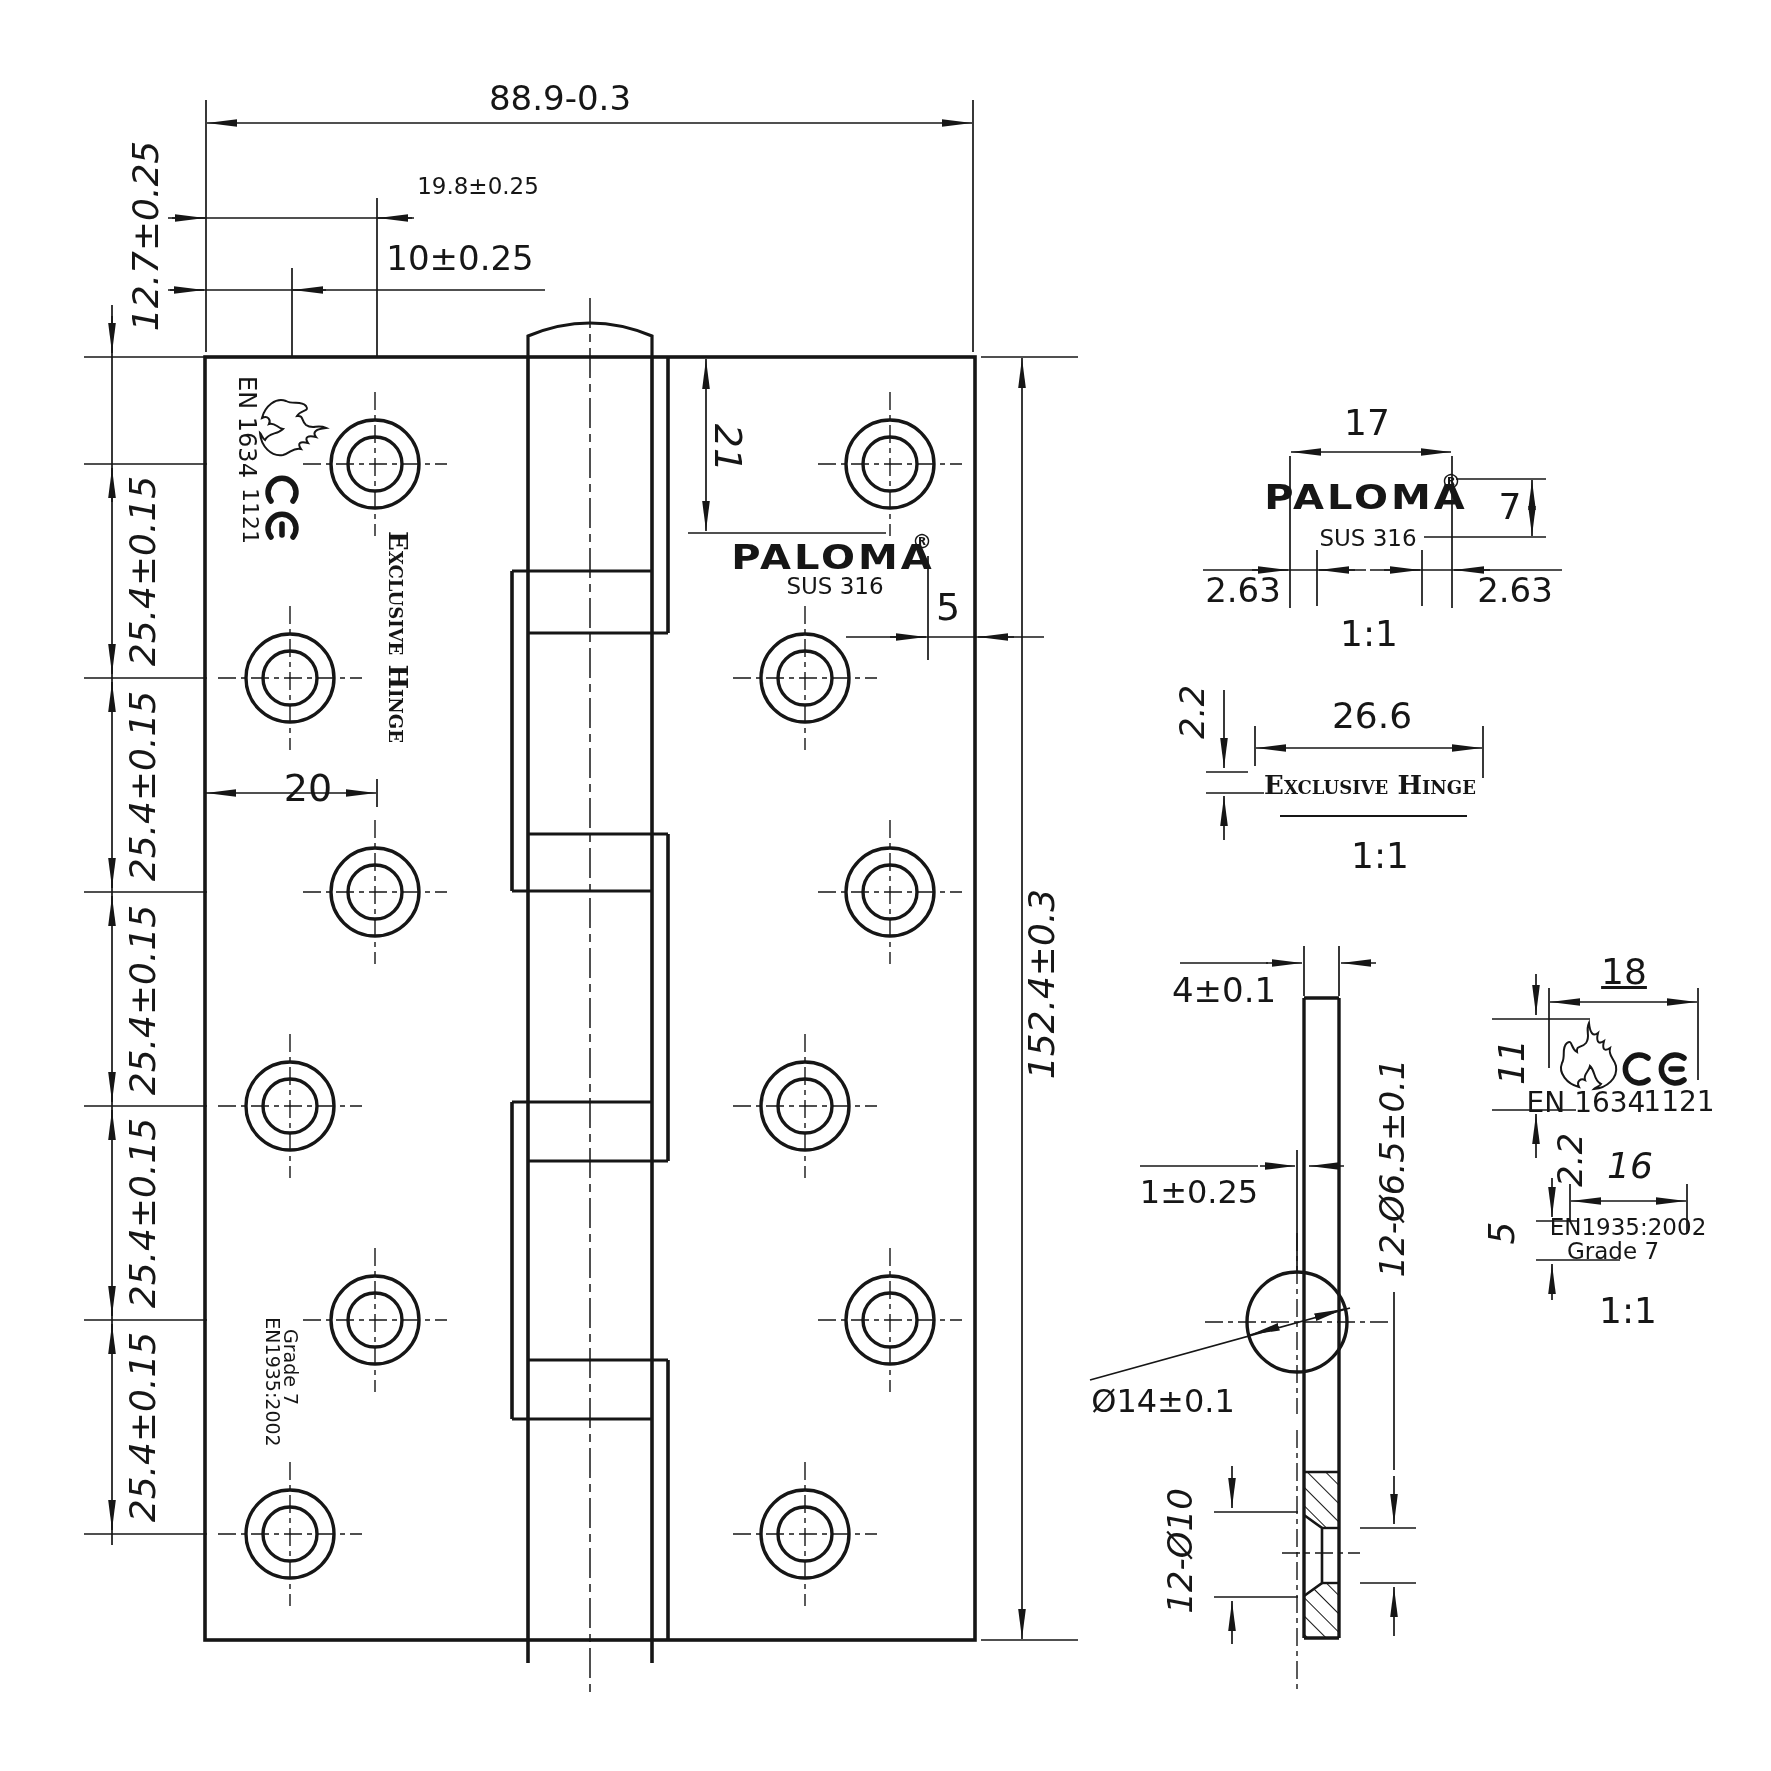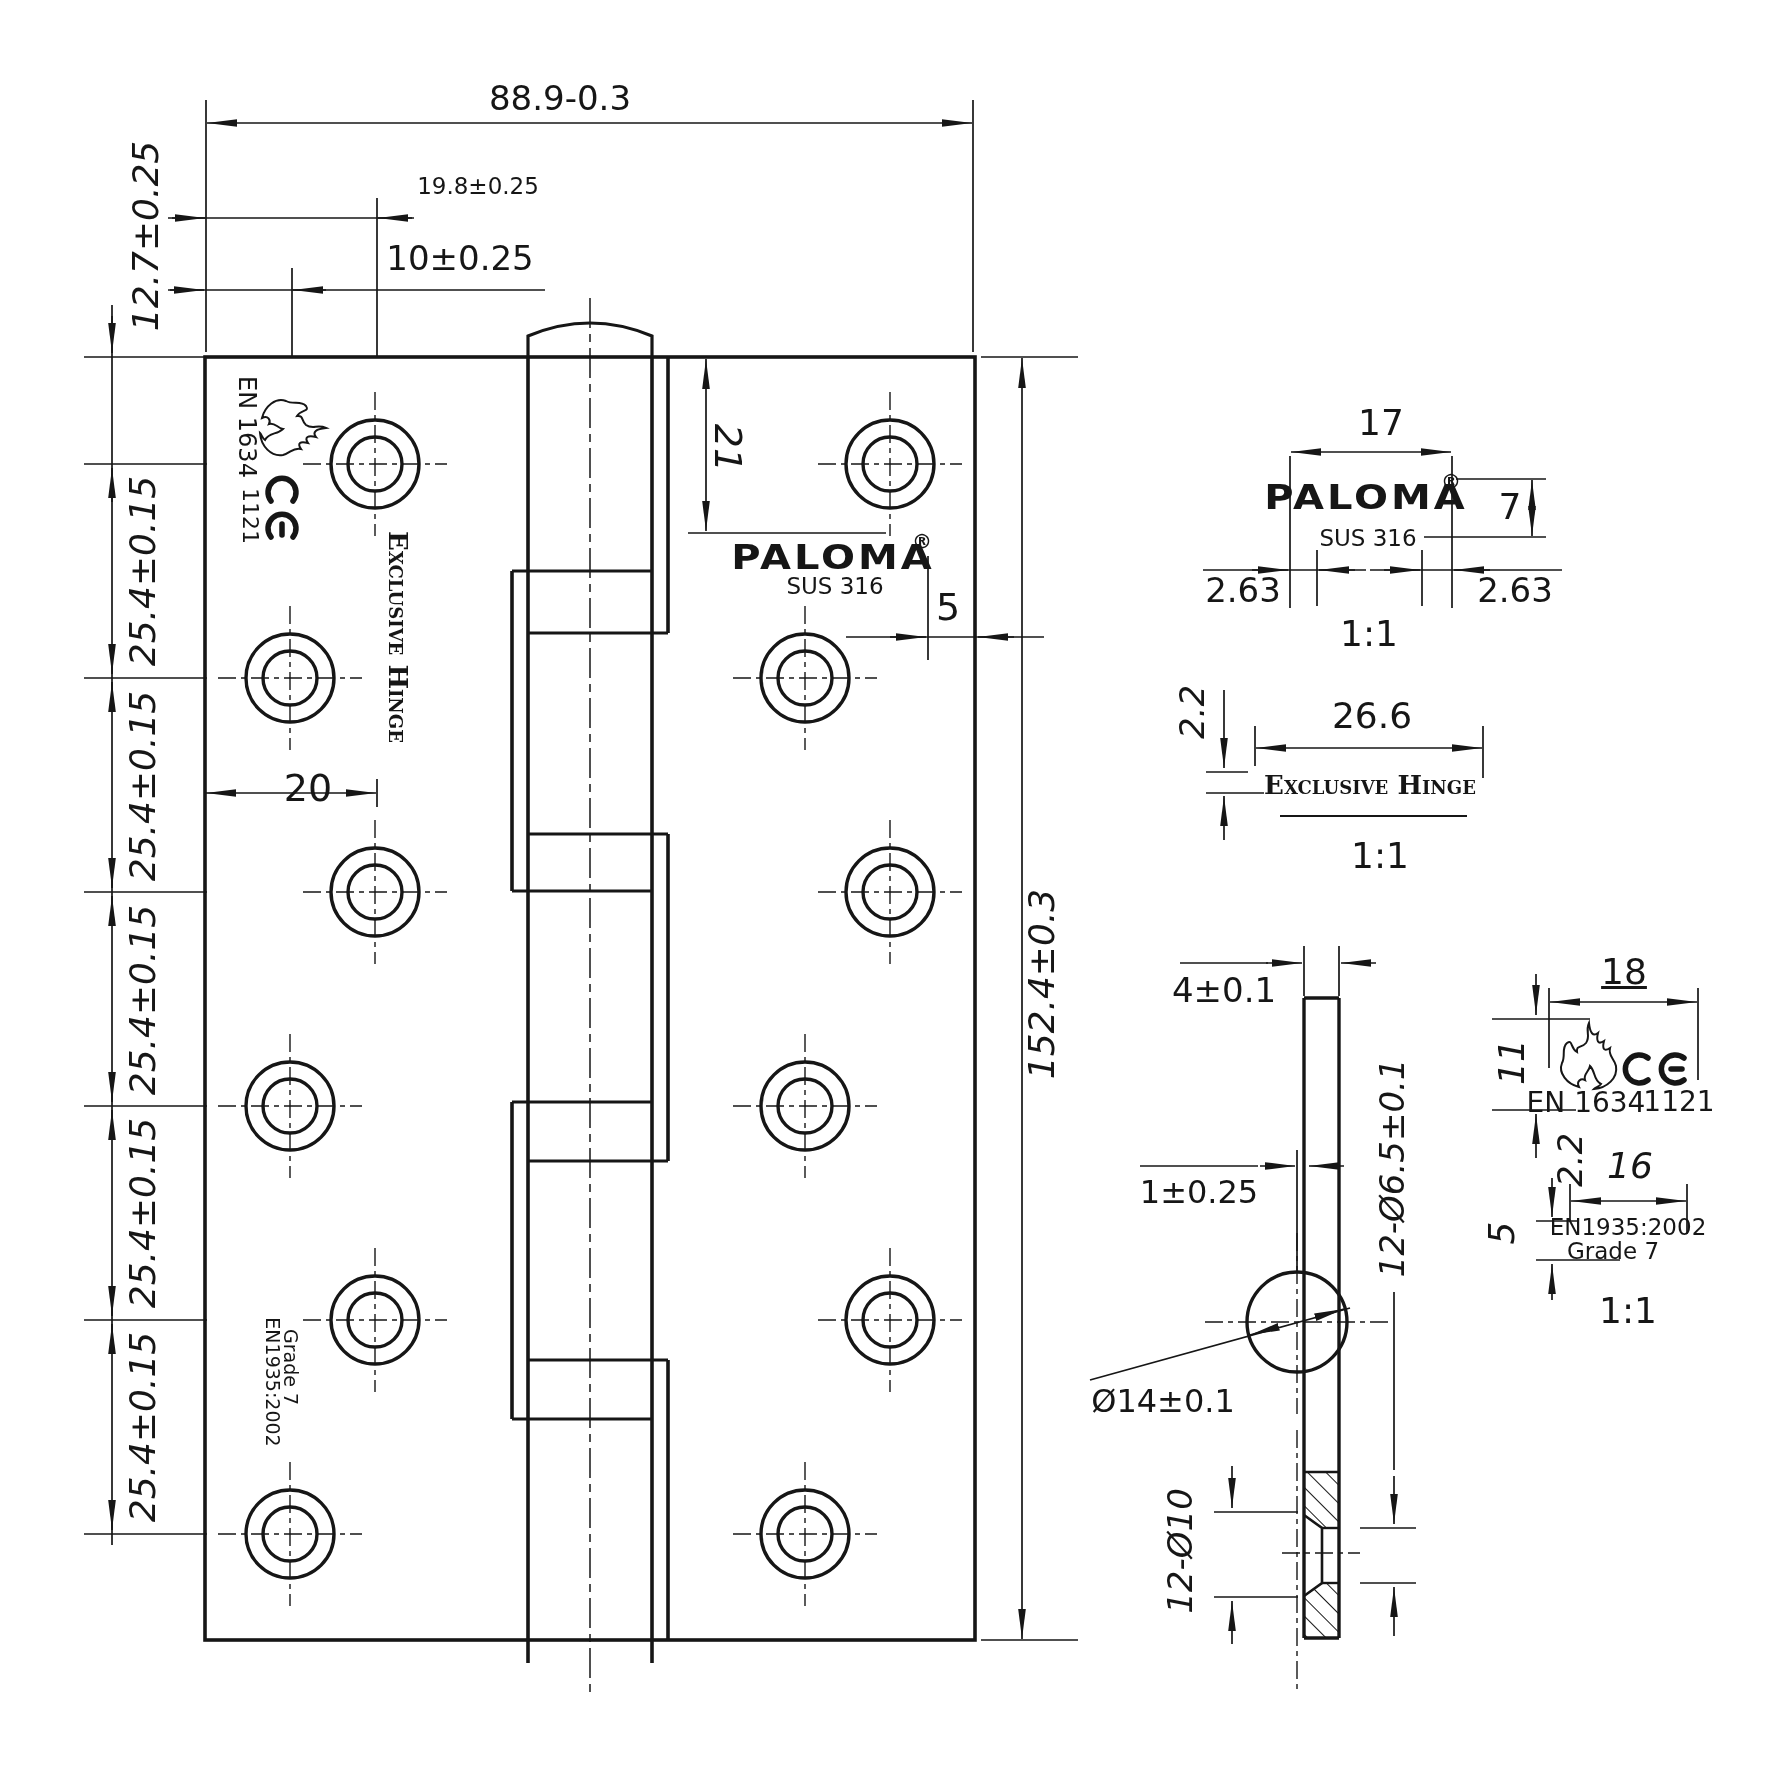--- a/index.html
+++ b/index.html
@@ -302,21 +302,21 @@
 
 <div class="lbl logo" style="left:833px;top:558px;">PALOMA</div>
 <div class="lbl logo-reg" style="left:922px;top:541px;font-size:20px;">®</div>
 <div class="lbl plain" style="left:835px;top:586px;font-size:23px;">SUS 316</div>
 <div class="lbl plain rot-cw" style="left:247px;top:427px;font-size:24px;">EN 1634</div>
 <div class="lbl plain rot-cw" style="left:250px;top:516px;font-size:22px;">1121</div>
 <div class="lbl serifstamp rot-cw" style="left:398px;top:637px;font-size:26px;">Exclusive Hinge</div>
 <div class="lbl plain rot-cw" style="left:272px;top:1382px;font-size:19px;">EN1935:2002</div>
 <div class="lbl plain rot-cw" style="left:290px;top:1367px;font-size:19px;">Grade 7</div>
 
-<div class="lbl up" style="left:1367px;top:423px;font-size:36px;margin-left:14px;">17</div>
+<div class="lbl up" style="left:1367px;top:423px;font-size:36px;">17</div>
 <div class="lbl logo" style="left:1366px;top:498px;">PALOMA</div>
 <div class="lbl logo-reg" style="left:1451px;top:481px;font-size:20px;">®</div>
 <div class="lbl plain" style="left:1368px;top:538px;font-size:23px;">SUS 316</div>
 <div class="lbl up" style="left:1510px;top:507px;font-size:36px;">7</div>
 <div class="lbl up" style="left:1243px;top:590px;font-size:34px;">2.63</div>
 <div class="lbl up" style="left:1515px;top:590px;font-size:34px;">2.63</div>
 <div class="lbl up" style="left:1369px;top:634px;font-size:36px;">1:1</div>
 
 <div class="lbl rot-ccw" style="left:1192px;top:712px;font-size:34px;">2.2</div>
 <div class="lbl up" style="left:1372px;top:716px;font-size:36px;">26.6</div>

